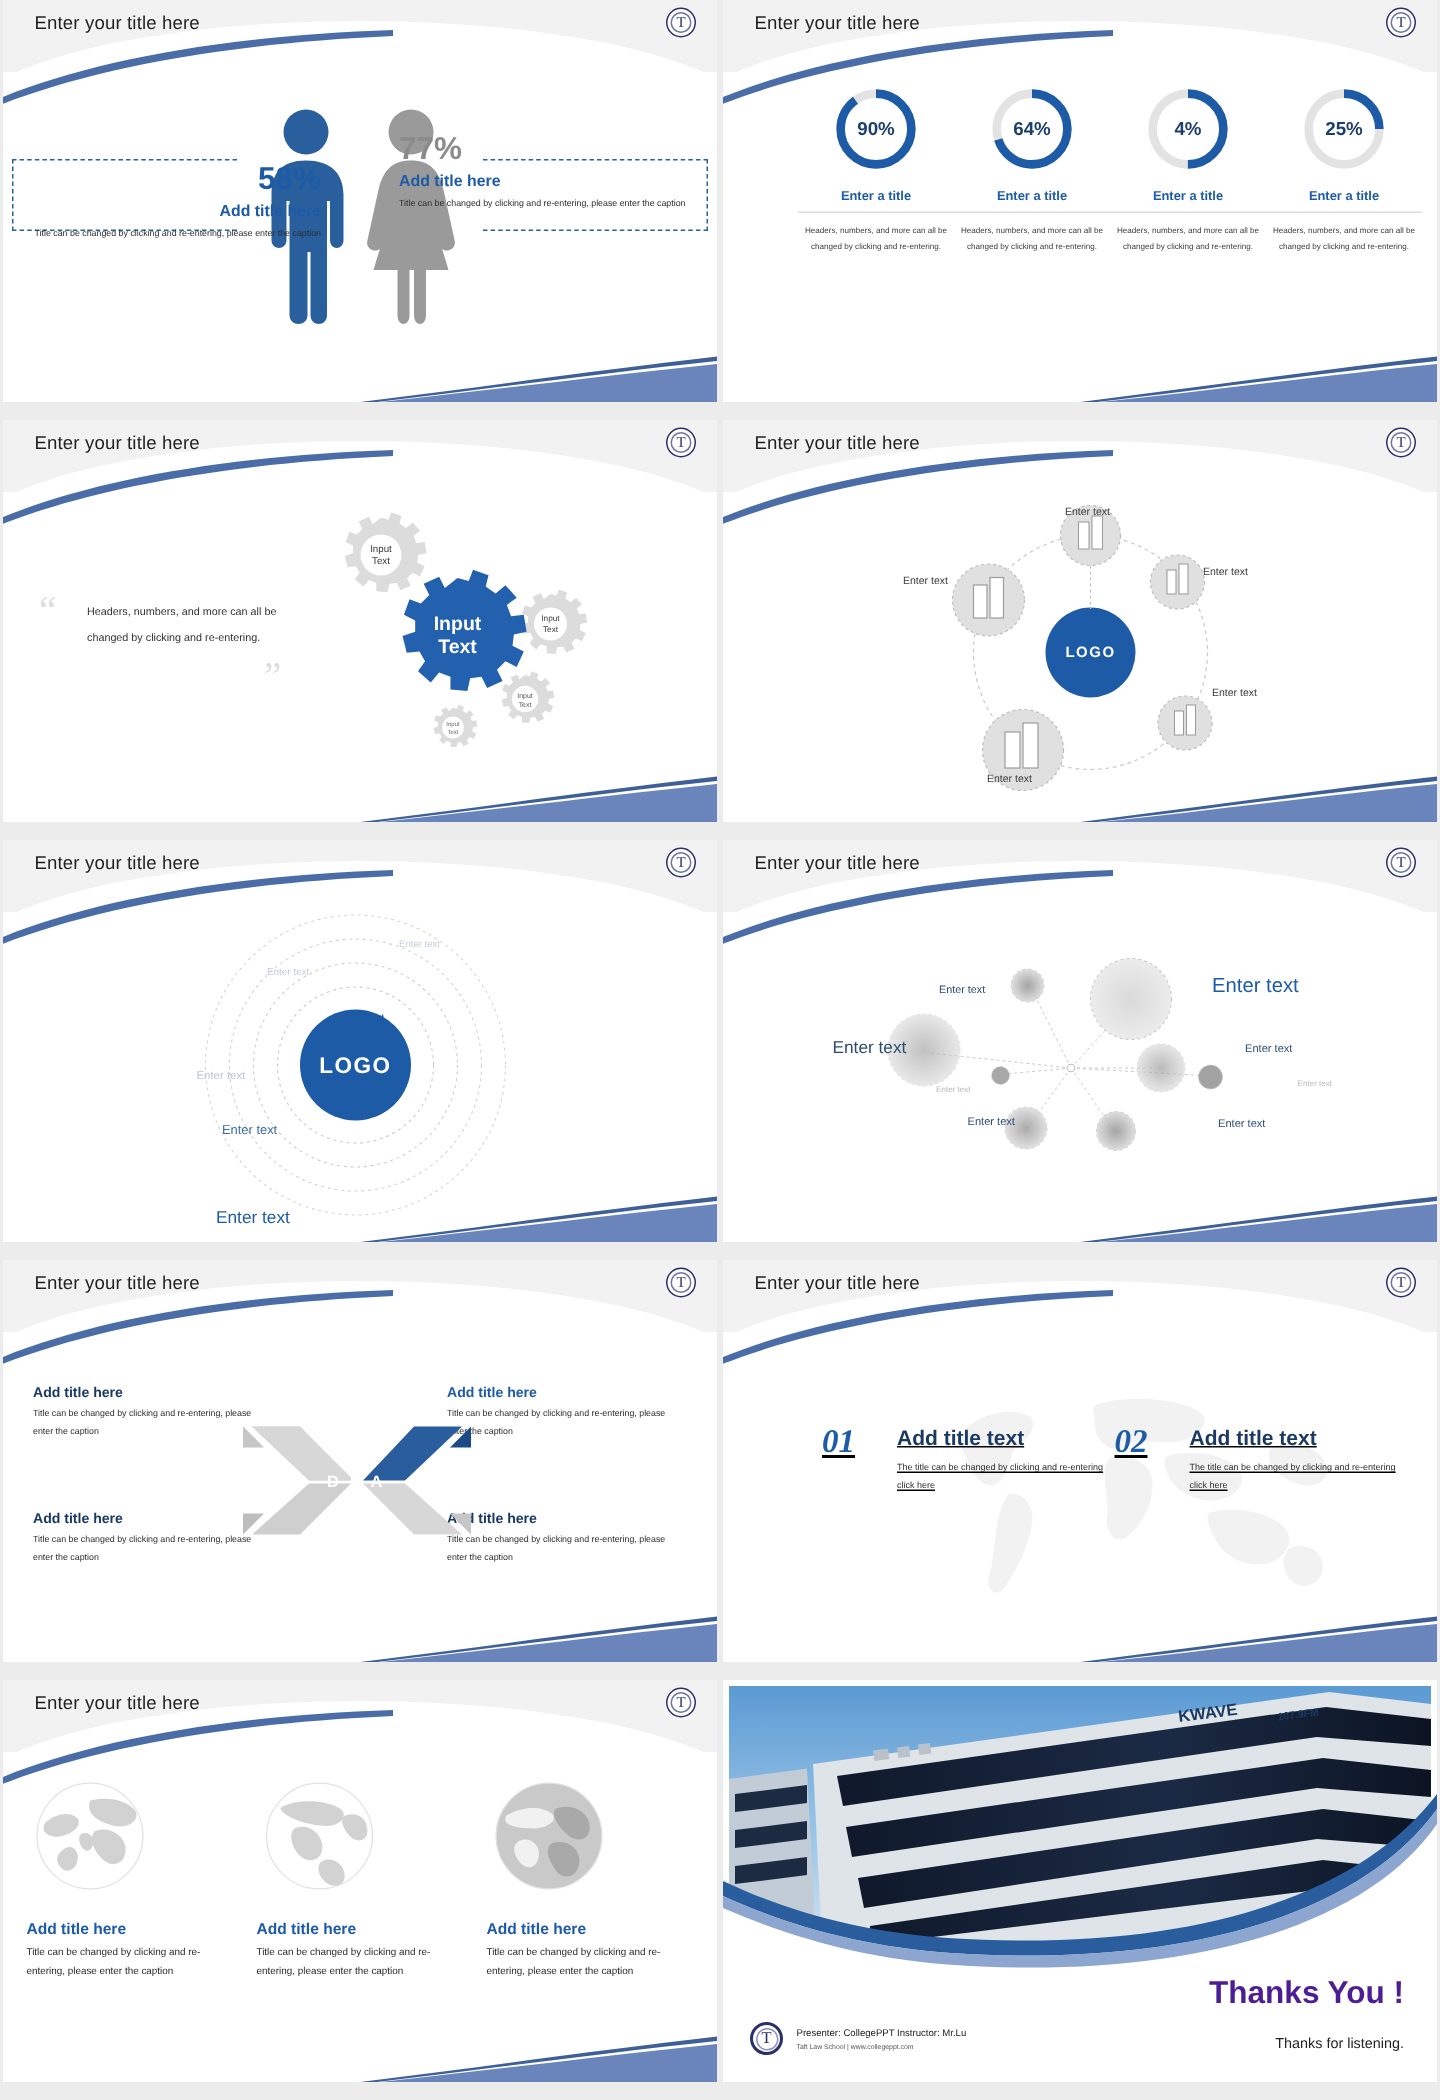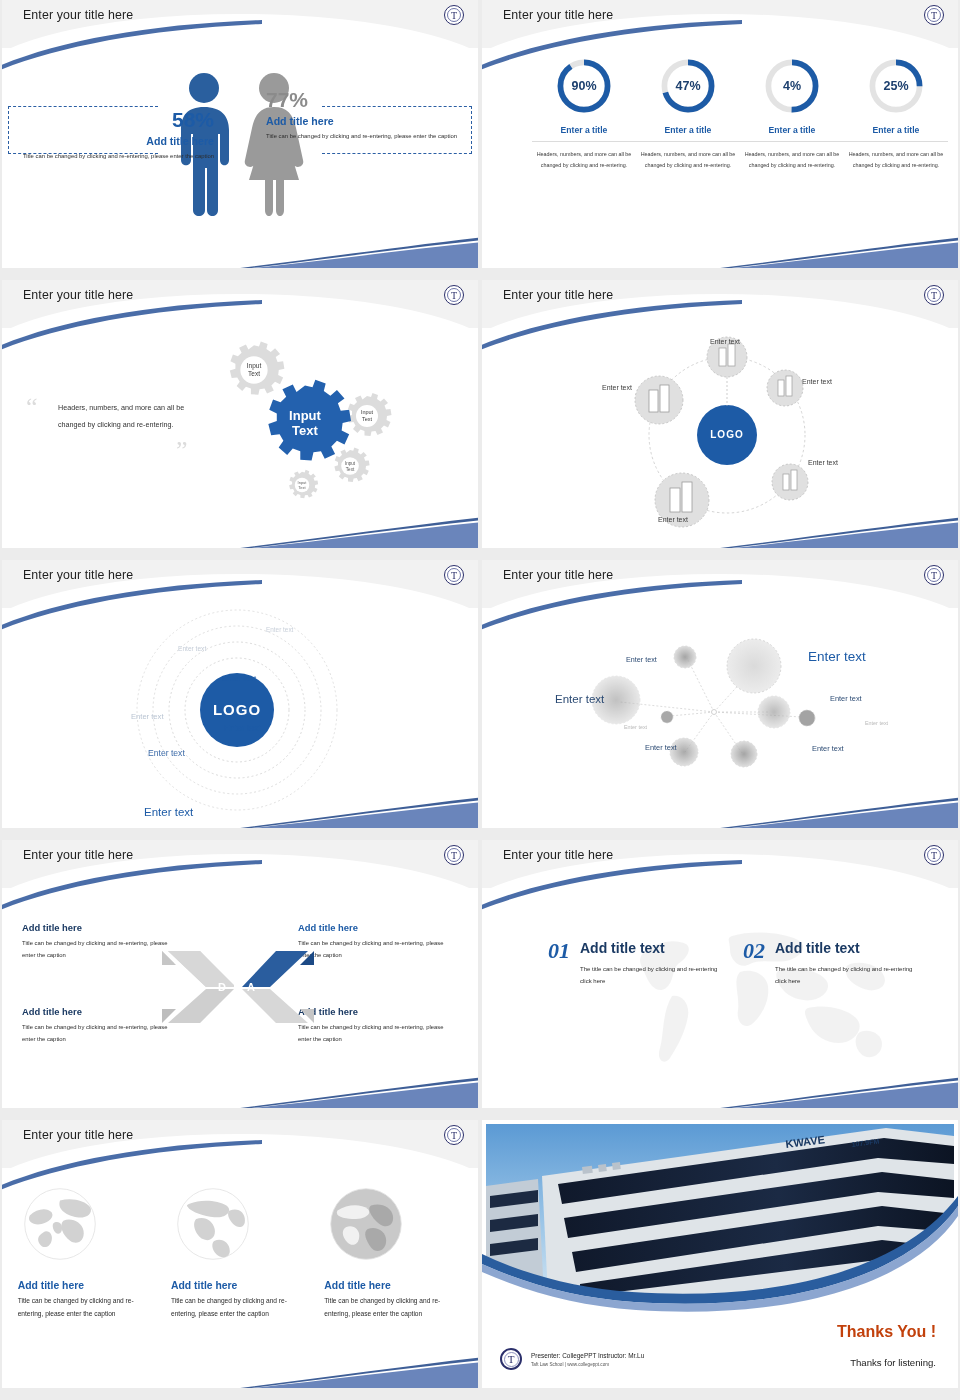--- a/index.html
+++ b/index.html
@@ -96,21 +96,21 @@
   
   .s5-lbl { position:absolute; color:#1d5ba6; }
   
   .s6-lbl { position:absolute; color:#2b4a73; }
   
   .s7-q { position:absolute; width:160px; }
   .s7-h { font-size:9.4px; font-weight:bold; color:#1b3a63; }
   .s7-h.blue { color:#1d5ba6; }
   .s7-p { margin-top:5px; font-size:5.9px; color:#2d2d2d; line-height:2.0; }
   
-  .s8-item { position:absolute; top:100px; display:flex; gap:10px; }
+  .s8-item { position:absolute; top:110px; display:flex; gap:28px;text-decoration:underline; }
   .s8-num { font-family:"Liberation Serif", serif; font-style:italic; font-weight:bold;
             font-size:22px; color:#1d5ba6; line-height:1; }
   .s8-h { font-size:14px; font-weight:bold; color:#1b3a63; }
   .s8-p { margin-top:7px; font-size:6px; color:#2d2d2d; line-height:2.0; width:140px; }
   
   .s9-row { position:absolute; inset:62px 8px 0 8px; display:flex; justify-content:space-around; }
   .s9-item { width:138px; }
   .s9-globe { margin:0 auto 10px auto; width:84px; height:84px; }
   .s9-h { font-size:10.4px; font-weight:bold; color:#1d5ba6; }
   .s9-p { margin-top:4px; font-size:6.6px; color:#2a2a2a; line-height:1.95; }
@@ -119,21 +119,21 @@
   .s10-photo { position:absolute; left:4px; top:4px; right:4px; height:172px; overflow:hidden; }
   .s10-wave { position:absolute; left:0; right:0; top:60px; height:140px; z-index:3; pointer-events:none; }
   .s10-foot { position:absolute; left:18px; bottom:18px; display:flex; align-items:center; gap:9px; z-index:5;}
   .s10-seal { width:22px; height:22px; border-radius:50%; border:2px solid #2b2f6b; background:#fff;
               display:flex; align-items:center; justify-content:center; position:relative; }
   .s10-seal:before { content:""; position:absolute; inset:1.5px; border-radius:50%; border:1px solid #8d91bd; }
   .s10-seal span { font-family:"Liberation Serif", serif; font-size:11px; color:#2b2f6b; position:relative; }
   .s10-l1 { font-size:6.4px; color:#222; }
   .s10-l2 { font-size:4.6px; color:#555; margin-top:3px; }
   .s10-thanks { position:absolute; right:22px; bottom:20px; text-align:right; z-index:5; }
-  .s10-t1 { font-size:16px; font-weight:bold; color:#c2410c; }
+  .s10-t1 { font-size:21px; font-weight:bold; color:#4c1d95; }
   .s10-t2 { font-size:9.6px; color:#222; margin-top:16px; }
 </style>
 </head>
 <body>
 
 <div class="deck">
 
   <div class="slide-cell">
   <div class="slide">
     <div class="hdr-band">
@@ -209,21 +209,21 @@
         </div>
         <div class="s2-title">Enter a title</div>
         <div class="s2-desc">Headers, numbers, and more can all be changed by clicking and re-entering.</div>
       </div>
       <div class="s2-item">
         <div class="s2-ring">
           <svg viewBox="0 0 42 42" width="60" height="60">
             <circle cx="21" cy="21" r="16.5" fill="none" stroke="#e3e3e3" stroke-width="4"></circle>
             <circle cx="21" cy="21" r="16.5" fill="none" stroke="#1d5ba6" stroke-width="4" stroke-dasharray="72.6 31.1" transform="rotate(-90 21 21)"></circle>
           </svg>
-          <div class="pct">47%</div>
+          <div class="pct">64%</div>
         </div>
         <div class="s2-title">Enter a title</div>
         <div class="s2-desc">Headers, numbers, and more can all be changed by clicking and re-entering.</div>
       </div>
       <div class="s2-item">
         <div class="s2-ring">
           <svg viewBox="0 0 42 42" width="60" height="60">
             <circle cx="21" cy="21" r="16.5" fill="none" stroke="#e3e3e3" stroke-width="4"></circle>
             <circle cx="21" cy="21" r="16.5" fill="none" stroke="#1d5ba6" stroke-width="4" stroke-dasharray="51.8 51.9" transform="rotate(-90 21 21)"></circle>
           </svg>

